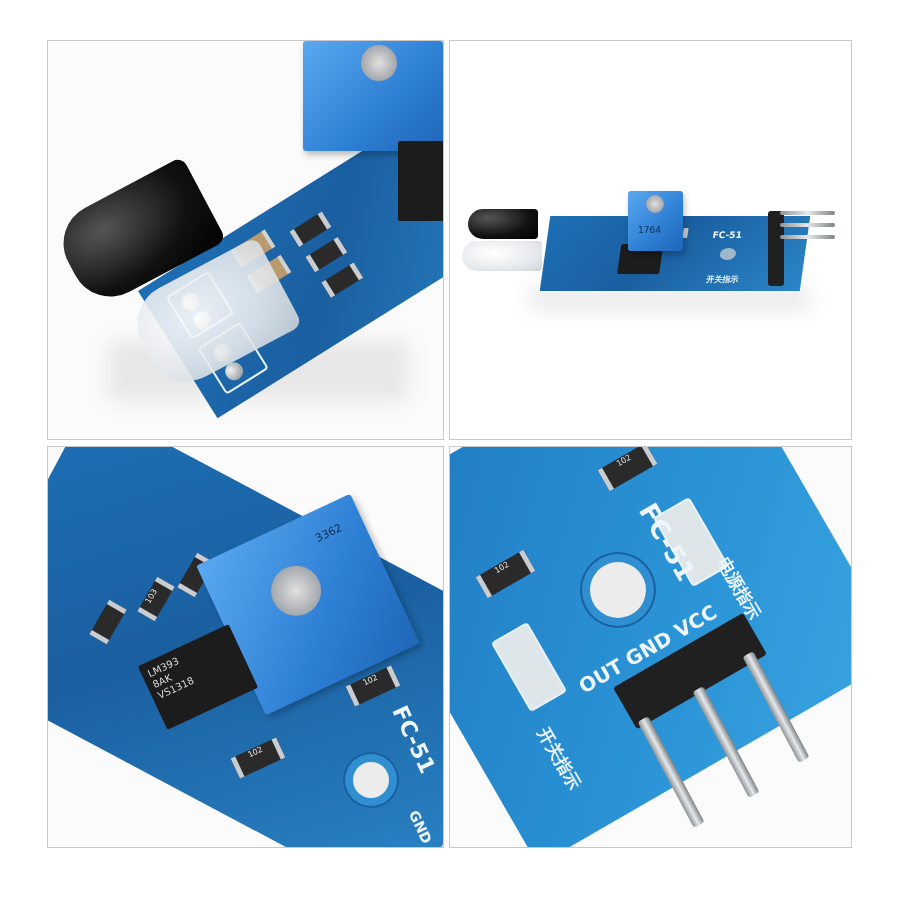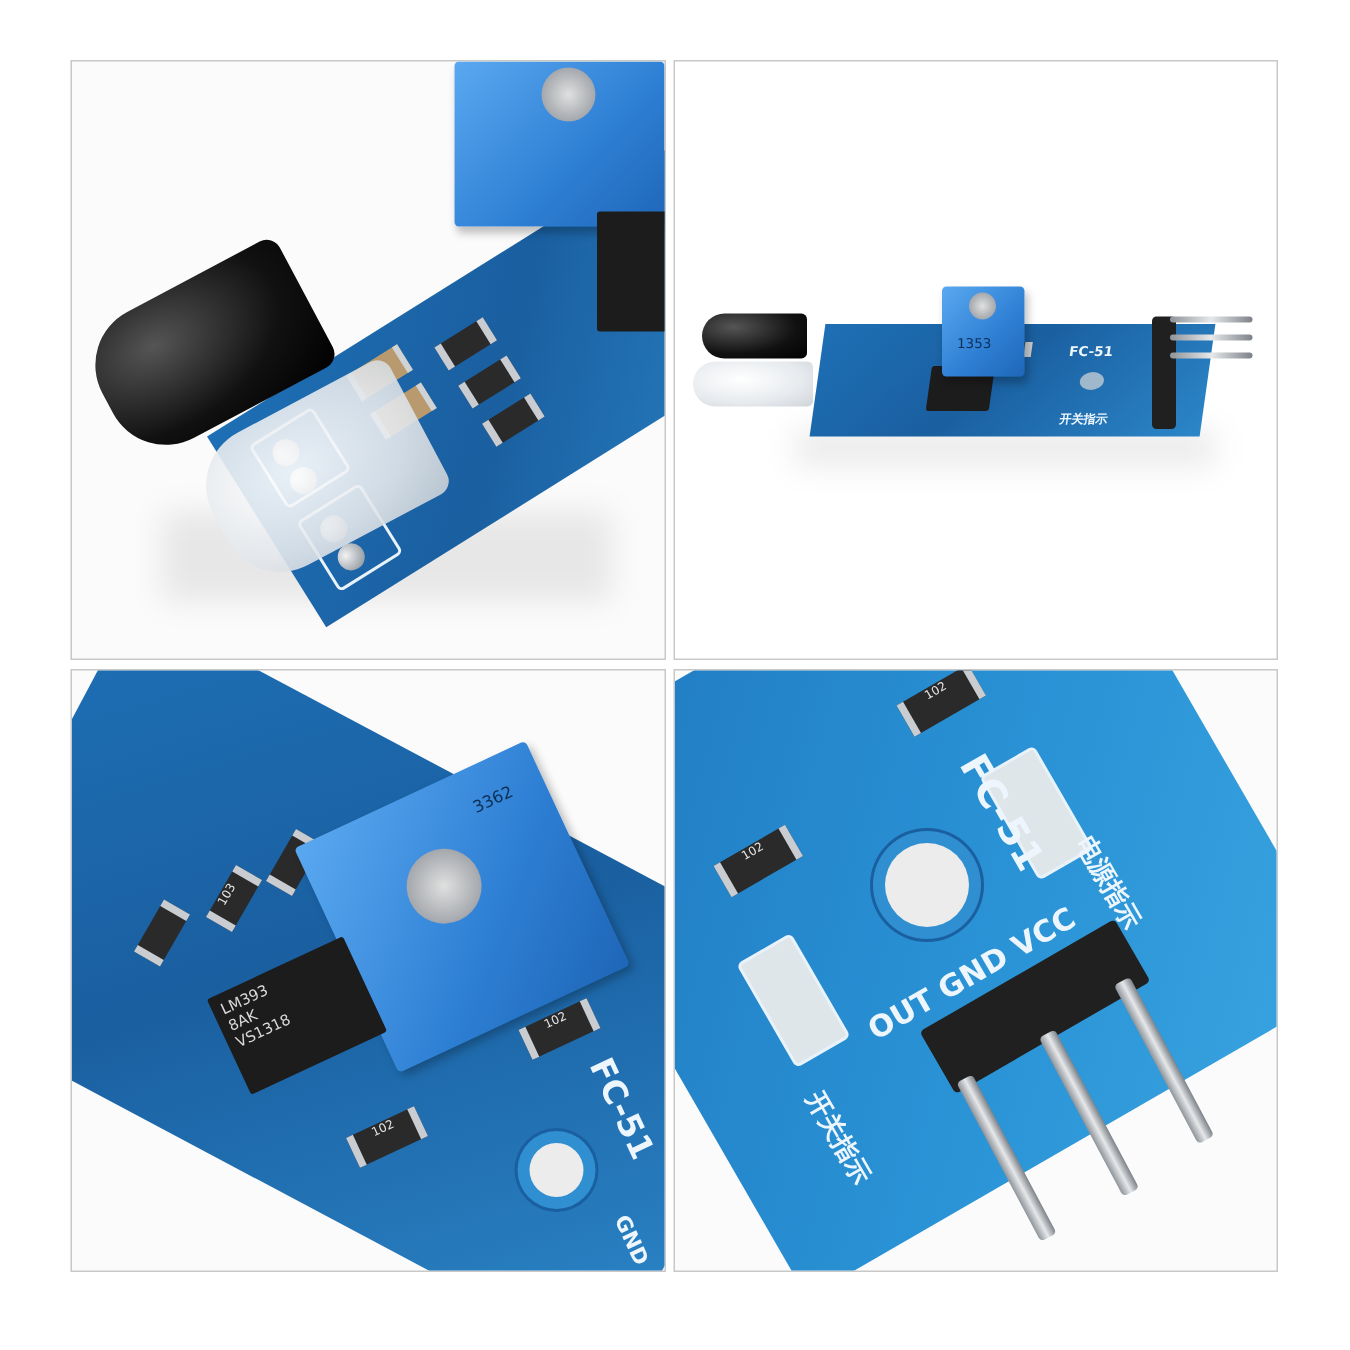--- a/index.html
+++ b/index.html
@@ -55,21 +55,21 @@
   <div class="shadow" style="left:80px;top:245px;width:280px;height:25px;"></div>
   <div class="pcb" style="left:95px;top:175px;width:260px;height:75px;transform:skewX(-8deg);">
     <div class="smd" style="left:120px;top:12px;width:20px;height:10px;"></div>
     <div class="ic" style="left:75px;top:28px;width:42px;height:30px;padding:2px;"></div>
     <div class="label" style="left:165px;top:14px;font-size:9px;">FC-51</div>
     <div class="hole" style="left:175px;top:32px;width:16px;height:12px;box-shadow:none;background:#9fb8cc;"></div>
     <div class="label" style="left:165px;top:58px;font-size:8px;">开关指示</div>
   </div>
   <div class="pot" style="left:178px;top:150px;width:55px;height:60px;">
     <div class="pot-screw" style="left:18px;top:4px;width:18px;height:18px;"></div>
-    <div class="label" style="left:10px;top:34px;font-size:9px;color:#0e2f55;font-weight:normal;">1353</div>
+    <div class="label" style="left:10px;top:34px;font-size:9px;color:#0e2f55;font-weight:normal;">1764</div>
   </div>
   <div class="header-block" style="left:318px;top:170px;width:16px;height:75px;"></div>
   <div class="pin" style="left:330px;top:170px;width:55px;height:4px;"></div>
   <div class="pin" style="left:330px;top:182px;width:55px;height:4px;"></div>
   <div class="pin" style="left:330px;top:194px;width:55px;height:4px;"></div>
   <div class="led-black" style="left:18px;top:168px;width:70px;height:30px;"></div>
   <div class="led-clear" style="left:12px;top:200px;width:80px;height:30px;"></div>
 </div>
 
 <div class="panel" id="p3">

